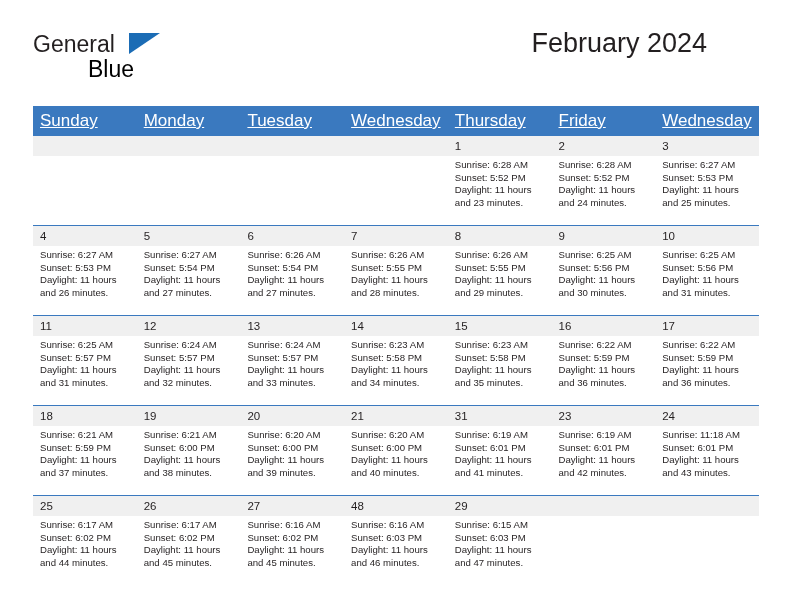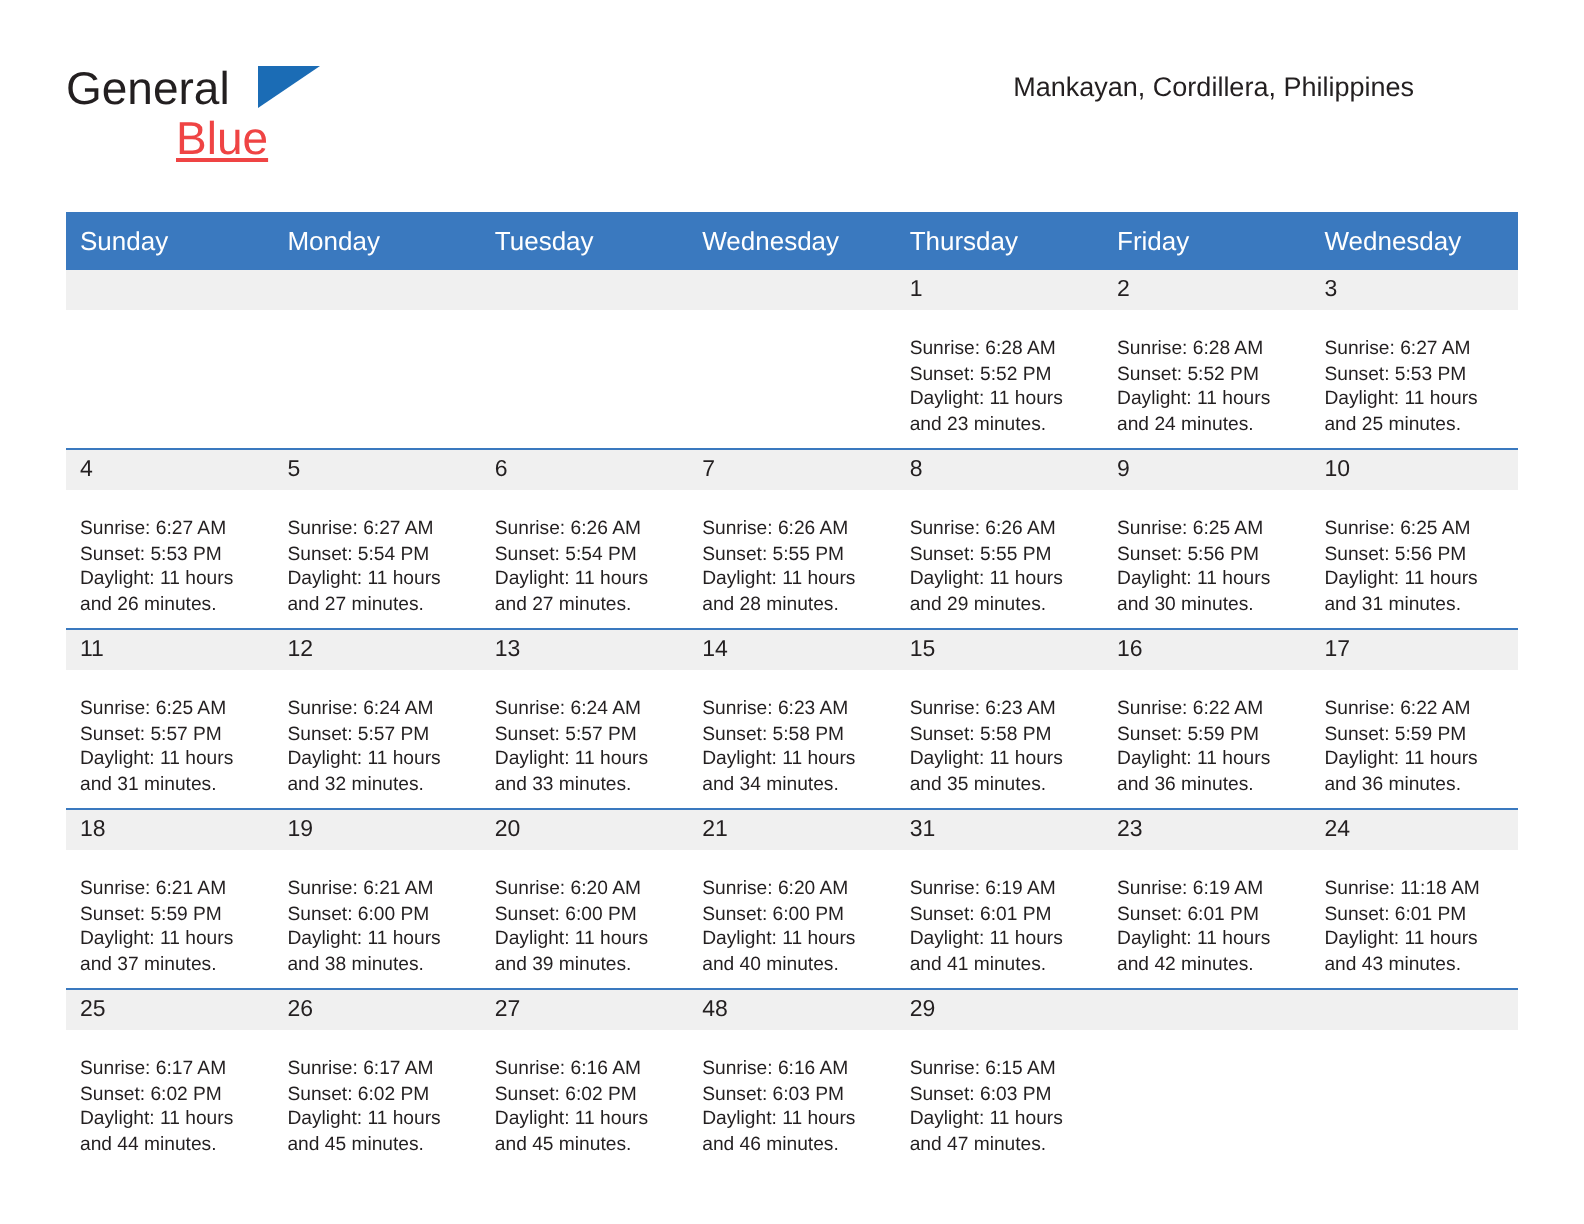--- a/index.html
+++ b/index.html
@@ -52,23 +52,22 @@
     width: 0;
     height: 0;
     border-left: 31px solid #1b6cb5;
     border-bottom: 21px solid transparent;
   }
   .logo-blue {
     position: absolute;
     left: 55px;
     top: 25px;
     font-size: 23px;
-    color: #ef4444;
+    color: #000000;
     font-family: "Liberation Sans", sans-serif;
-    text-decoration: underline;
   }
   .title-block {
     position: absolute;
     right: 0;
     top: 0;
     text-align: right;
   }
   .cal-title {
     font-size: 27px;
     color: #231f20;
@@ -88,26 +87,27 @@
     position: absolute;
     left: 33px;
     top: 106px;
     width: 726px;
     border-collapse: collapse;
     table-layout: fixed;
   }
   .calendar th {
     background: #3a79bf;
     color: #ffffff;
-    font-size: 13px;
+    font-size: 17px;
     font-weight: normal;
     text-align: left;
     padding: 5px 0 5px 7px;
     height: 19px;
     border: none;
+    text-decoration: underline;
   }
   .calendar td {
     width: 103.7px;
     vertical-align: top;
     padding: 0;
     border: none;
     border-top: 1px solid #3a79bf;
     height: 89px;
   }
   .calendar tr.week-first td {
@@ -118,21 +118,21 @@
     font-size: 11.5px;
     color: #231f20;
     padding: 3px 0 3px 7px;
     height: 14px;
     line-height: 14px;
   }
   .daynum.empty {
     color: transparent;
   }
   .details {
-    padding: 14px 6px 0 7px;
+    padding: 3px 6px 0 7px;
     font-size: 9.6px;
     line-height: 12.6px;
     color: #231f20;
   }
   .details div {
     white-space: nowrap;
   }
 </style>
 </head>
 <body>
@@ -141,21 +141,21 @@
 
   <div class="header">
 
     <div class="logo">
       <span class="logo-general">General</span>
       <span class="logo-tri"></span>
       <span class="logo-blue">Blue</span>
     </div>
 
     <div class="title-block">
-      <div class="cal-subtitle">Mankayan, Cordillera, Philippines</div>
+      <div class="cal-title">February 2024</div>
     </div>
 
   </div>
 
   <table class="calendar">
     <thead>
       <tr>
         <th>Sunday</th>
         <th>Monday</th>
         <th>Tuesday</th>

